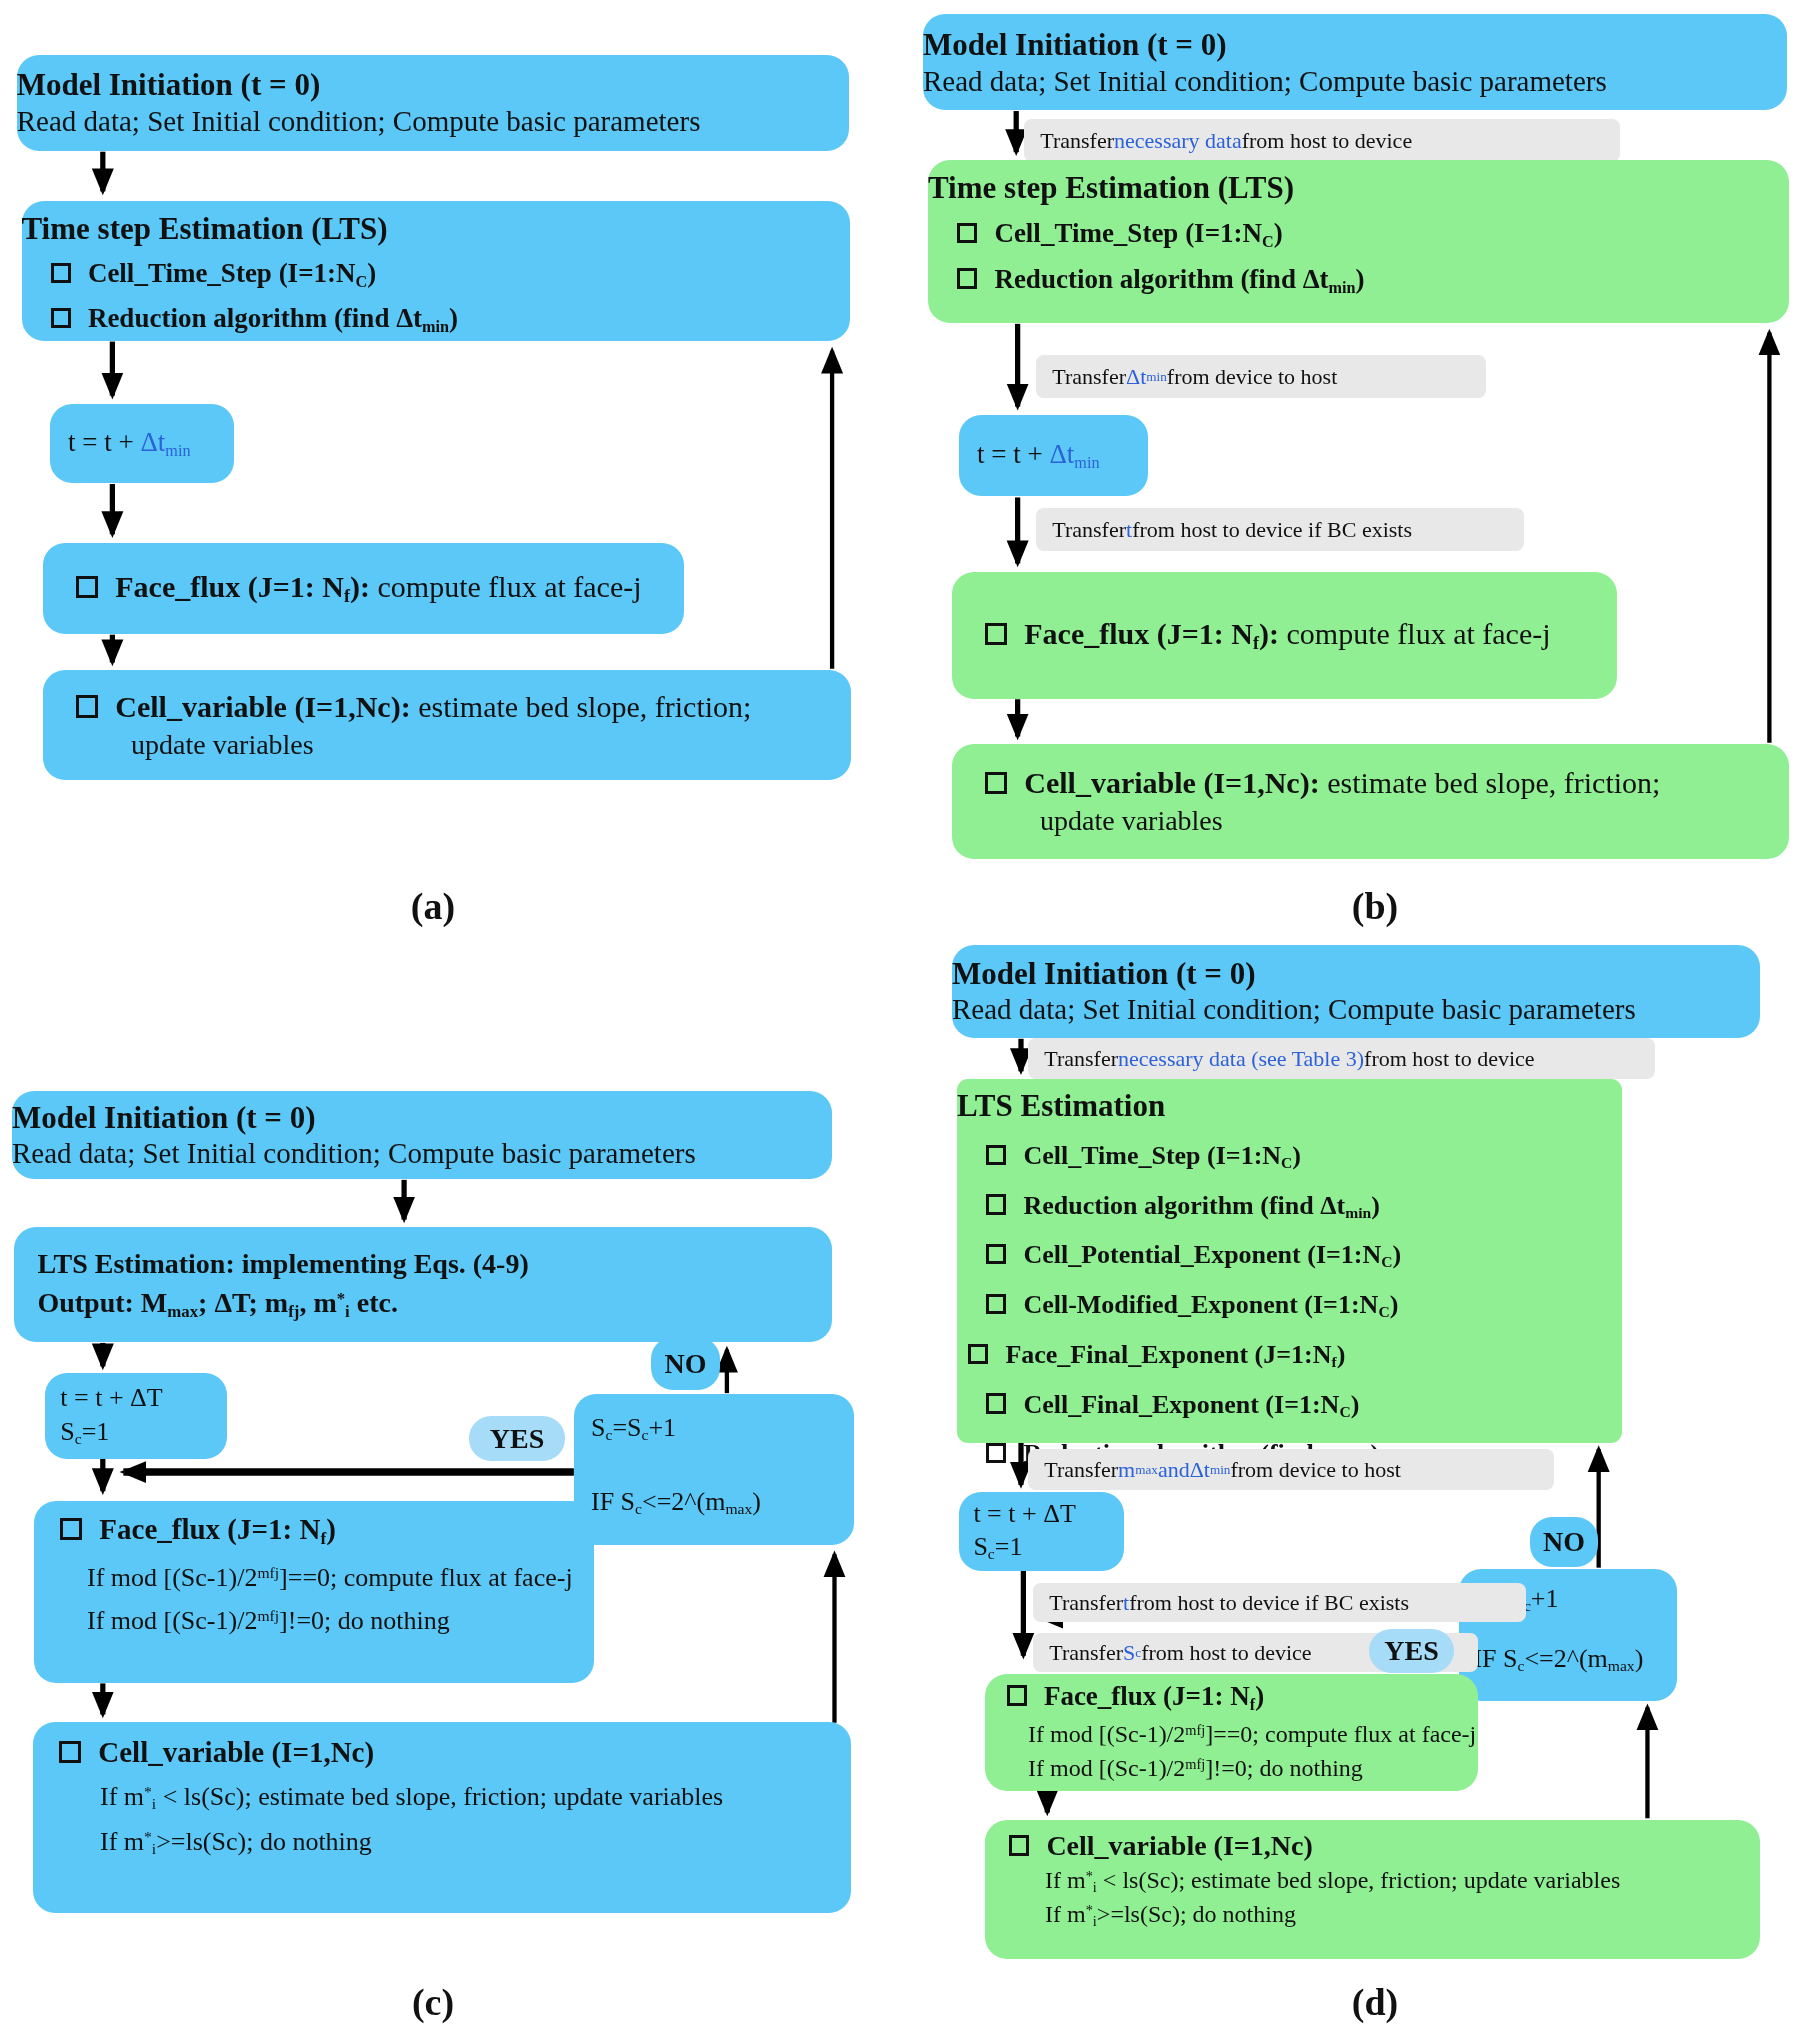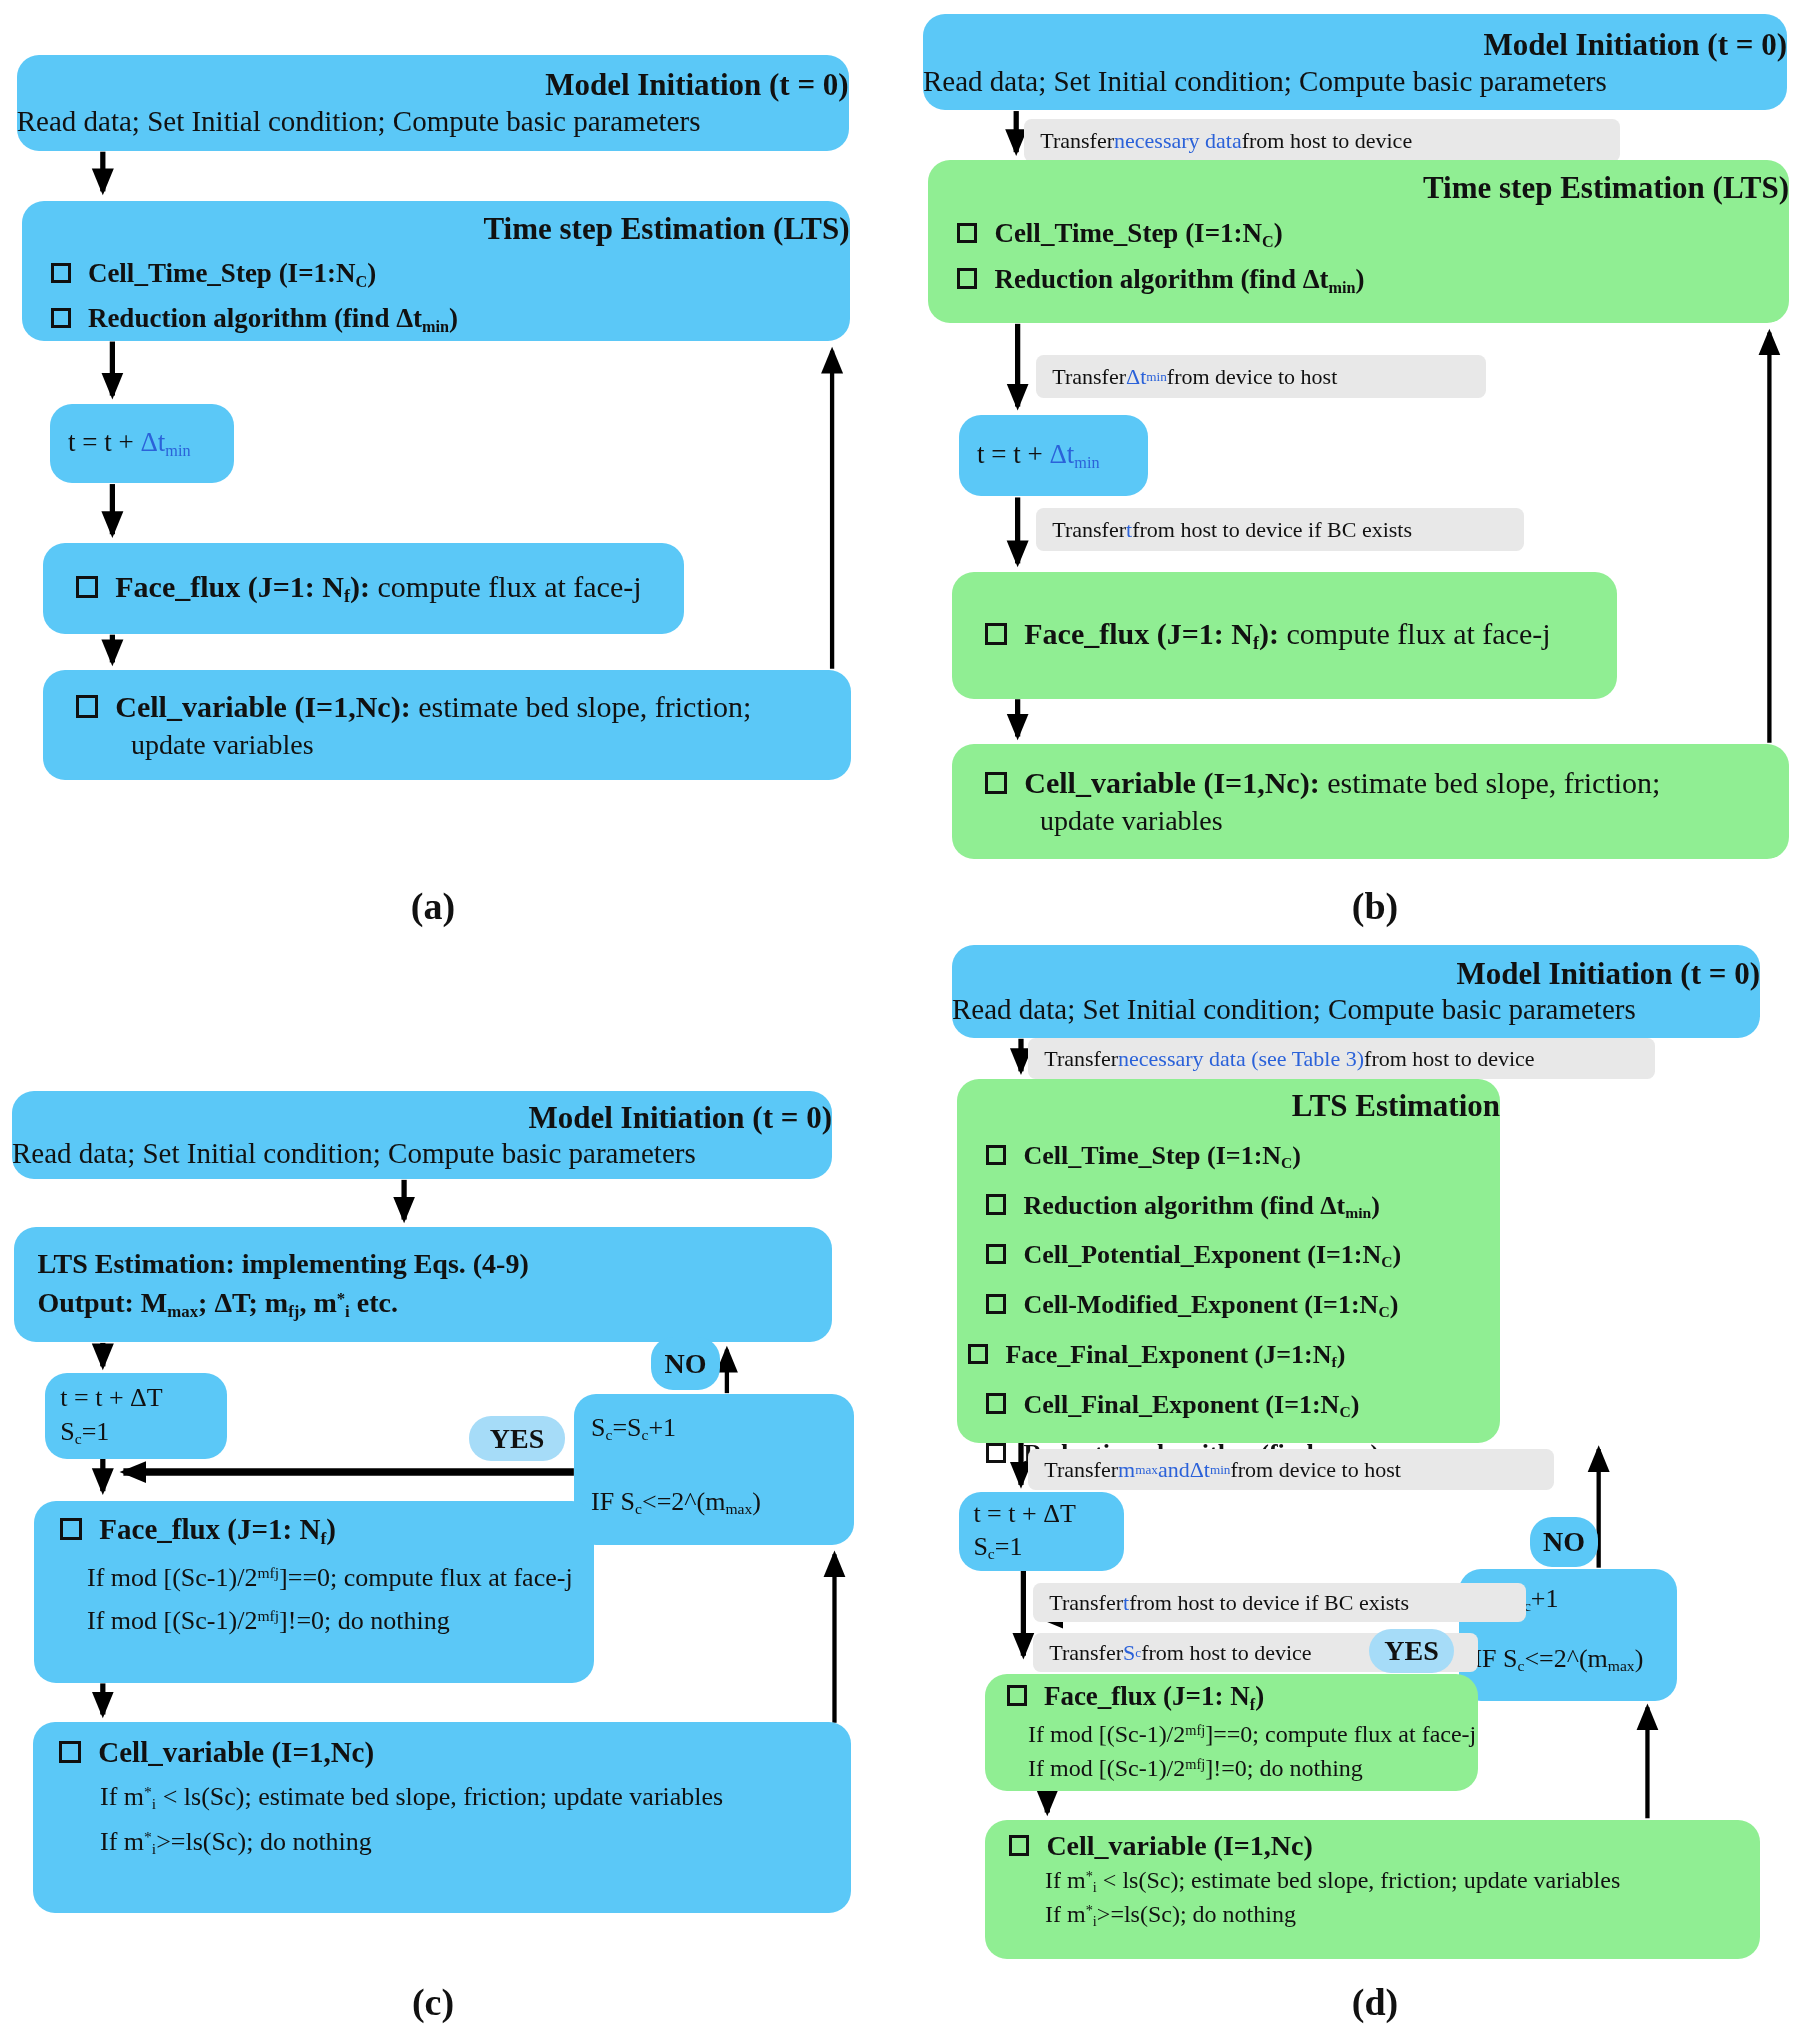--- a/index.html
+++ b/index.html
@@ -10,21 +10,21 @@
   #canvas{position:relative;width:1800px;height:2035px;background:#ffffff;overflow:hidden;}
   #arrows{position:absolute;left:0;top:0;z-index:1;}
   .box{position:absolute;z-index:2;border-radius:22px;box-sizing:border-box;display:flex;flex-direction:column;}
   .blue{background:var(--blue);}
   .green{background:var(--green);}
   .lblue{background:var(--lblue);}
   .glabel{position:absolute;z-index:2;background:var(--gray);border-radius:7.7px;display:flex;align-items:center;
           box-sizing:border-box;padding:0 16.3px;font-size:22px;white-space:nowrap;}
   .cap{position:absolute;z-index:2;display:flex;align-items:center;justify-content:center;
        font-weight:bold;font-size:38px;}
-  .tctr{text-align:right;font-weight:bold;}
+  .tctr{text-align:left;font-weight:bold;}
   .bctr{}
   .row{display:flex;align-items:baseline;white-space:nowrap;}
   .sq{display:inline-block;width:14.4px;height:14.4px;border:3.3px solid #101010;margin-right:17px;flex:none;
       position:relative;top:1px;}
   .sq.big{width:16.3px;height:16.3px;border-width:3.8px;}
   .bb{font-weight:bold;}
   .sub{font-size:60%;vertical-align:-0.28em;}
   .sup{font-size:60%;vertical-align:0.5em;}
   .blu{color:var(--link);}
   .fs64{font-size:31px;line-height:1.05;}
@@ -224,21 +224,21 @@
     <div class="tctr fs64"><span>Model Initiation (t = 0)</span></div>
     <div class="bctr fs60"><span>Read data; Set Initial condition; Compute basic parameters</span></div>
   </div>
 
   <div class="glabel" style="left:1028px;top:1038px;width:627px;height:41px;">
       <span>Transfer </span>
       <span class="blu">necessary data (see Table 3)</span>
       <span> from host to device</span>
     </div>
 
-  <div class="box green" style="left:957px;top:1079px;width:543px;height:364px;padding:10.5px 0 0 0;gap:20px;">
+  <div class="box green" style="left:957px;top:1079px;width:665px;height:364px;padding:10.5px 0 0 0;gap:20px;border-radius:11px;">
     <div class="tctr fs64"><span>LTS Estimation</span></div>
     <div class="row fs54 bb" style="padding-left:29px;">
       <span class="sq"></span>
       <span><span>Cell_Time_Step (I=1:N</span><span class="sub">C</span><span>)</span></span>
     </div>
     <div class="row fs54 bb" style="padding-left:29px;">
       <span class="sq"></span>
       <span><span>Reduction algorithm (find Δt</span><span class="sub">min</span><span>)</span></span>
     </div>
     <div class="row fs54 bb" style="padding-left:29px;">

